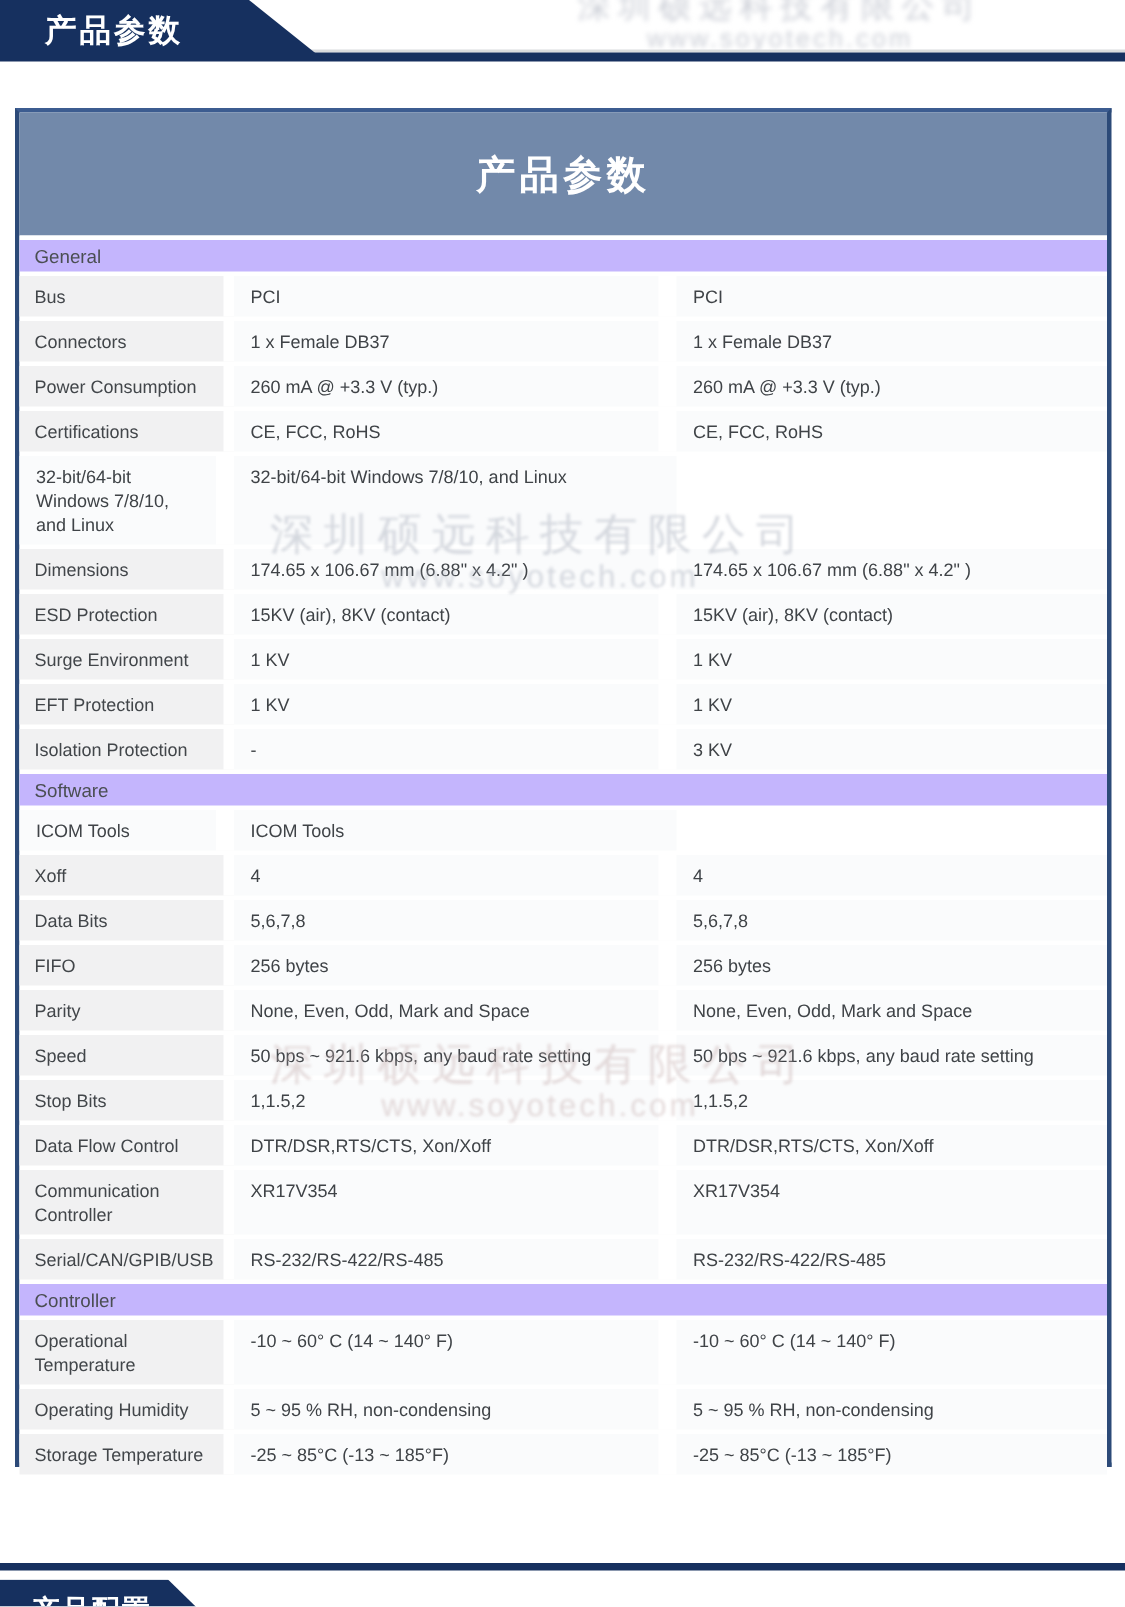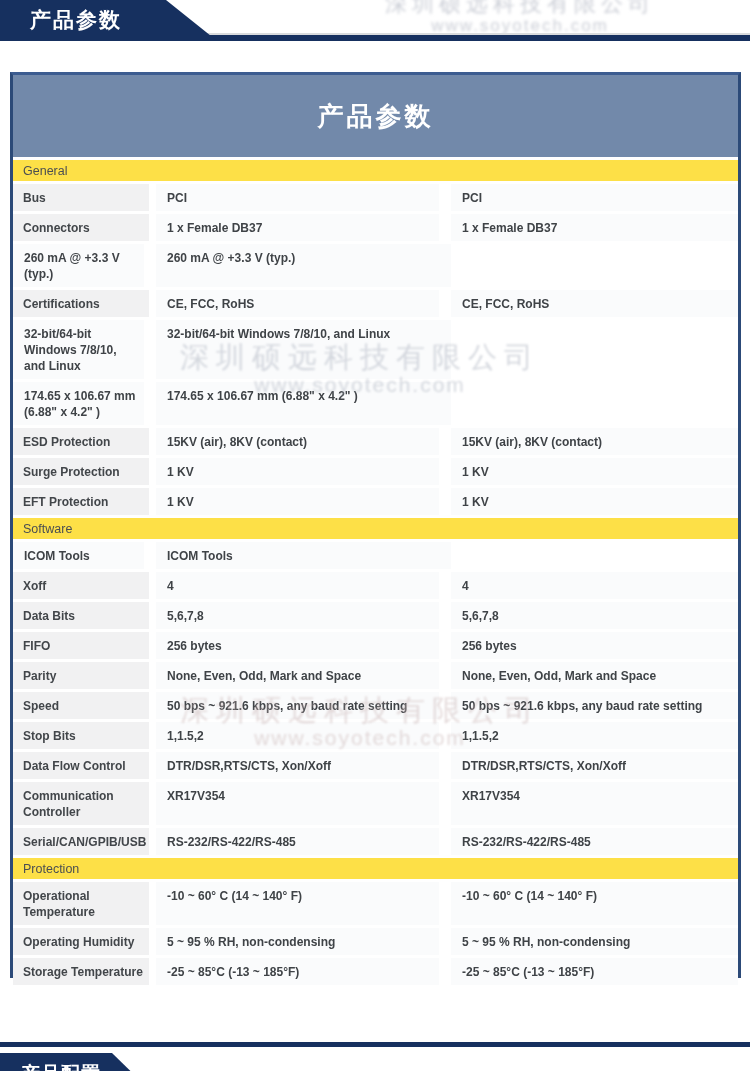--- a/index.html
+++ b/index.html
@@ -100,32 +100,31 @@
     letter-spacing: 3px;
   }
   #spec-table {
     display: flex;
     flex-direction: column;
     row-gap: 3px;
     padding-top: 3px;
     background: #ffffff;
   }
   .section-header {
-    background: #fde047;
+    background: #c4b5fd;
     min-height: 21px;
     font-size: 12.5px;
     color: #4a4e52;
     display: flex; align-items: center;
     padding: 2px 0 2px 10px;
   }
   .spec-row {
     display: grid;
     grid-template-columns: 143px 295px 1fr;
     min-height: 26px;
-    font-weight: bold;
   }
   .spec-row .cell {
     font-size: 12px;
     padding-top: 6px;
     padding-bottom: 5px;
     line-height: 16px;
   }
   .cell.label {
     background: #f1f1f2;
     border-right: 7px solid #ffffff;
@@ -182,51 +181,58 @@
           <div class="cell label">Bus</div>
           <div class="cell val1">PCI</div>
           <div class="cell val2">PCI</div>
         </div>
         <div class="spec-row">
           <div class="cell label">Connectors</div>
           <div class="cell val1">1 x Female DB37</div>
           <div class="cell val2">1 x Female DB37</div>
         </div>
         <div class="spec-row">
+          <div class="cell label">Power Consumption</div>
           <div class="cell val1">260 mA @ +3.3 V (typ.)</div>
           <div class="cell val2">260 mA @ +3.3 V (typ.)</div>
         </div>
         <div class="spec-row">
           <div class="cell label">Certifications</div>
           <div class="cell val1">CE, FCC, RoHS</div>
           <div class="cell val2">CE, FCC, RoHS</div>
         </div>
         <div class="spec-row">
           <div class="cell val1">32-bit/64-bit Windows 7/8/10, and Linux</div>
           <div class="cell val2">32-bit/64-bit Windows 7/8/10, and Linux</div>
         </div>
         <div class="spec-row">
+          <div class="cell label">Dimensions</div>
           <div class="cell val1">174.65 x 106.67 mm (6.88"  x 4.2" )</div>
           <div class="cell val2">174.65 x 106.67 mm (6.88"  x 4.2" )</div>
         </div>
         <div class="spec-row">
           <div class="cell label">ESD Protection</div>
           <div class="cell val1">15KV (air), 8KV (contact)</div>
           <div class="cell val2">15KV (air), 8KV (contact)</div>
         </div>
         <div class="spec-row">
-          <div class="cell label">Surge Protection</div>
+          <div class="cell label">Surge Environment</div>
           <div class="cell val1">1 KV</div>
           <div class="cell val2">1 KV</div>
         </div>
         <div class="spec-row">
           <div class="cell label">EFT Protection</div>
           <div class="cell val1">1 KV</div>
           <div class="cell val2">1 KV</div>
         </div>
+        <div class="spec-row">
+          <div class="cell label">Isolation Protection</div>
+          <div class="cell val1">-</div>
+          <div class="cell val2">3 KV</div>
+        </div>
         <div class="section-header">Software</div>
         <div class="spec-row">
           <div class="cell val1">ICOM Tools</div>
           <div class="cell val2">ICOM Tools</div>
         </div>
         <div class="spec-row">
           <div class="cell label">Xoff</div>
           <div class="cell val1">4</div>
           <div class="cell val2">4</div>
         </div>
@@ -263,21 +269,21 @@
         <div class="spec-row">
           <div class="cell label">Communication Controller</div>
           <div class="cell val1">XR17V354</div>
           <div class="cell val2">XR17V354</div>
         </div>
         <div class="spec-row">
           <div class="cell label">Serial/CAN/GPIB/USB</div>
           <div class="cell val1">RS-232/RS-422/RS-485</div>
           <div class="cell val2">RS-232/RS-422/RS-485</div>
         </div>
-        <div class="section-header">Protection</div>
+        <div class="section-header">Controller</div>
         <div class="spec-row">
           <div class="cell label">Operational Temperature</div>
           <div class="cell val1">-10 ~ 60° C (14 ~ 140° F)</div>
           <div class="cell val2">-10 ~ 60° C (14 ~ 140° F)</div>
         </div>
         <div class="spec-row">
           <div class="cell label">Operating Humidity</div>
           <div class="cell val1">5 ~ 95 % RH, non-condensing</div>
           <div class="cell val2">5 ~ 95 % RH, non-condensing</div>
         </div>

